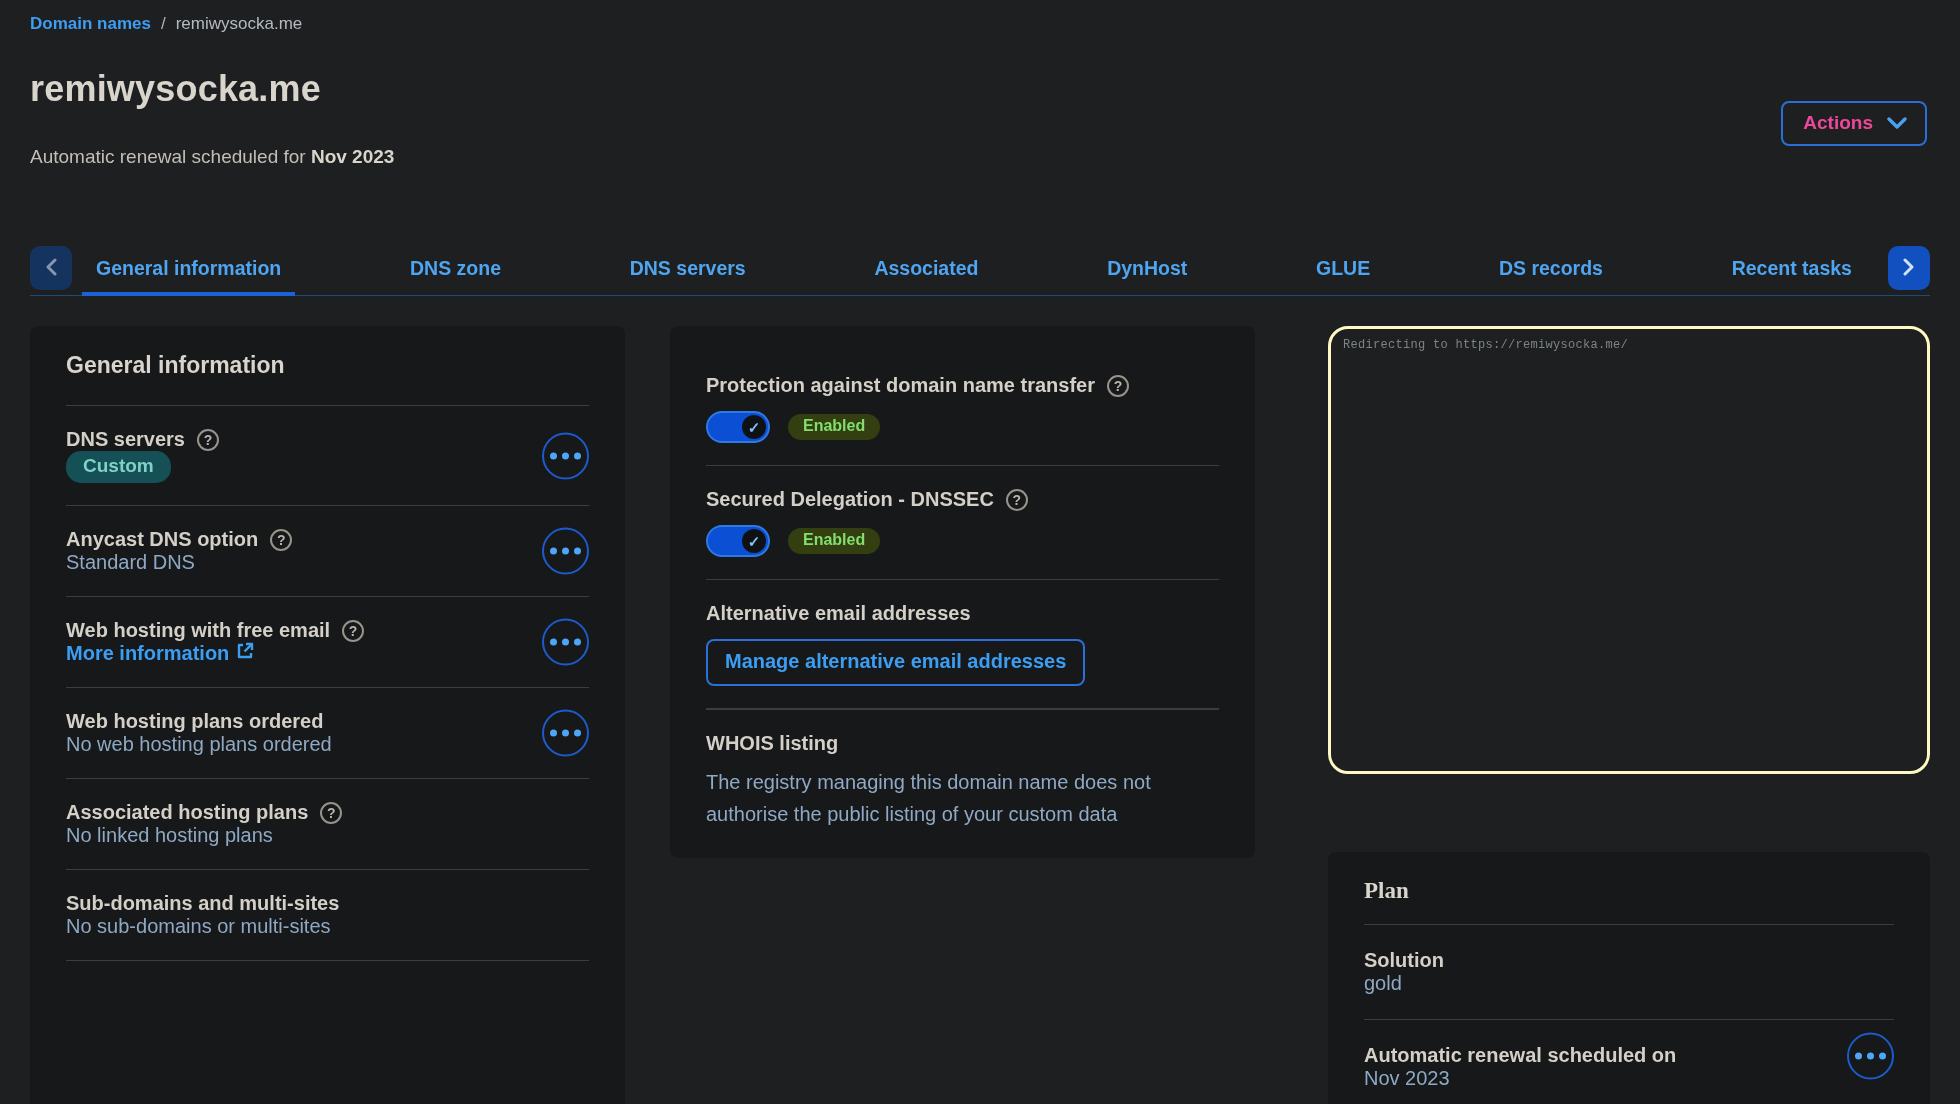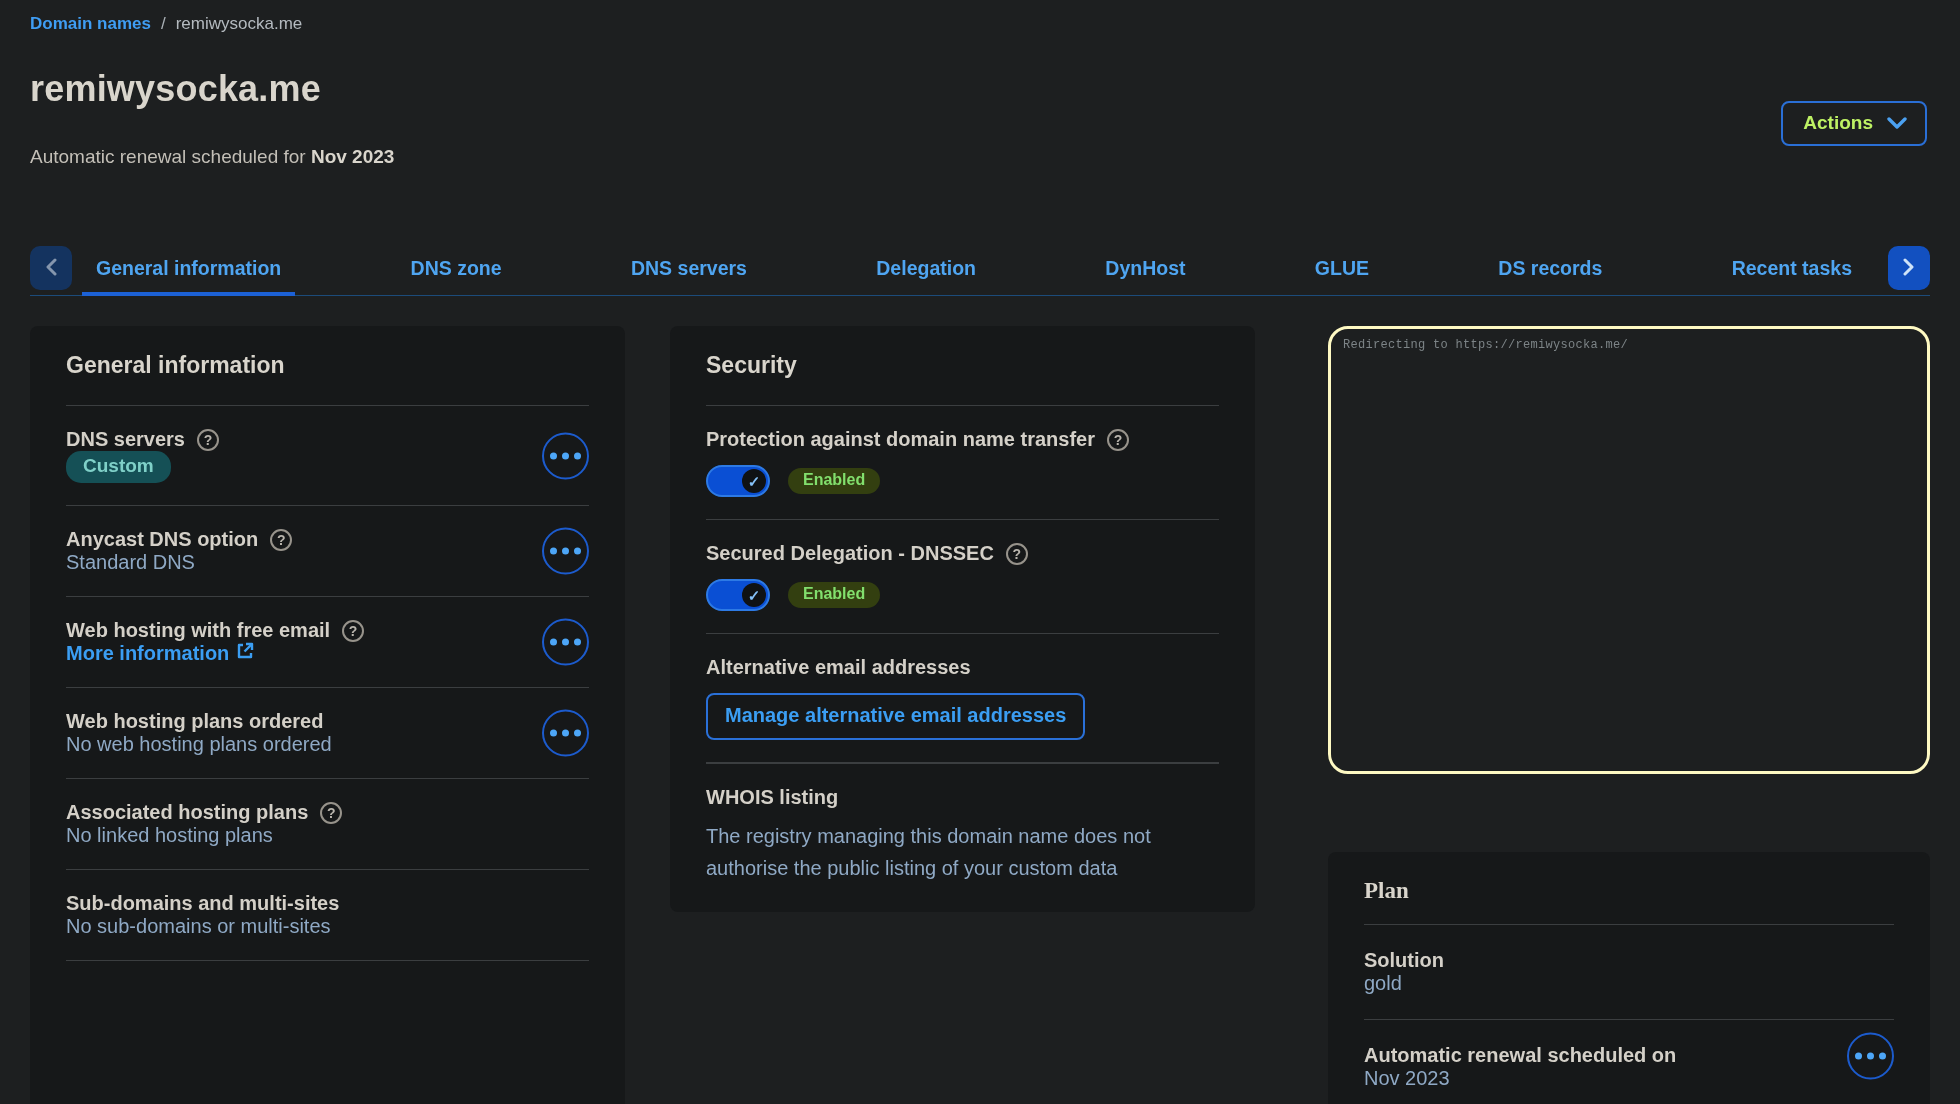--- a/index.html
+++ b/index.html
@@ -18,21 +18,21 @@
   .breadcrumb .bc-current { color:#b4babf; }
 
   h1.page-title { margin-top:34px; font-size:36px; font-weight:700; color:#d9d5cc; letter-spacing:.2px; }
   .subtitle { margin-top:36px; font-size:19px; color:#c3bfb7; }
   .subtitle b { color:#d9d5cc; }
 
   .actions-btn {
     position:absolute; top:101px; right:33px;
     display:flex; align-items:center; gap:14px;
     background:transparent; border:2px solid #2a6fd6; border-radius:8px;
-    color:#bef264; font-weight:700; font-size:19px; font-family:inherit;
+    color:#ec4899; font-weight:700; font-size:19px; font-family:inherit;
     padding:9px 18px 10px 20px; cursor:pointer;
   }
   .actions-btn svg { display:block; }
 
   
   .tabbar { position:relative; margin-top:72px; display:flex; align-items:center; height:56px; }
   .tabbar::after { content:""; position:absolute; left:0; right:0; bottom:0; height:1px; background:#1c4b7a; }
   .nav-btn {
     width:42px; height:44px; border:none; border-radius:10px; cursor:pointer;
     display:flex; align-items:center; justify-content:center; flex:0 0 auto;
@@ -152,21 +152,21 @@
       <span>
         <svg width="12" height="18" viewBox="0 0 12 18">
             <polyline points="10,2 3,9 10,16" fill="none" stroke="#8596ad" stroke-width="3" stroke-linecap="round" stroke-linejoin="round"></polyline>
           </svg>
       </span>
     </button>
     <div class="tabs-wrap">
       <div class="tab active">General information</div>
       <div class="tab">DNS zone</div>
       <div class="tab">DNS servers</div>
-      <div class="tab">Delegation</div>
+      <div class="tab">Associated</div>
       <div class="tab">DynHost</div>
       <div class="tab">GLUE</div>
       <div class="tab">DS records</div>
       <div class="tab">Recent tasks</div>
     </div>
     <button class="nav-btn next">
       <span>
         <svg width="12" height="18" viewBox="0 0 12 18">
             <polyline points="2,2 9,9 2,16" fill="none" stroke="#cfe3f8" stroke-width="3" stroke-linecap="round" stroke-linejoin="round"></polyline>
           </svg>
@@ -269,21 +269,20 @@
         <div class="label-line">
           <span class="row-label">Sub-domains and multi-sites</span>
         </div>
         <div class="value-line">
             <span>No sub-domains or multi-sites</span>
           </div>
       </div>
     </section>
 
     <section class="card col2">
-      <div class="card-head">Security</div>
 
       <div class="row">
         <div class="label-line">
           <span class="row-label">Protection against domain name transfer</span>
           <span class="help">?</span>
         </div>
         <div class="toggle-line">
           <div class="toggle">
             <span class="knob">
                 <span class="check">✓</span>

